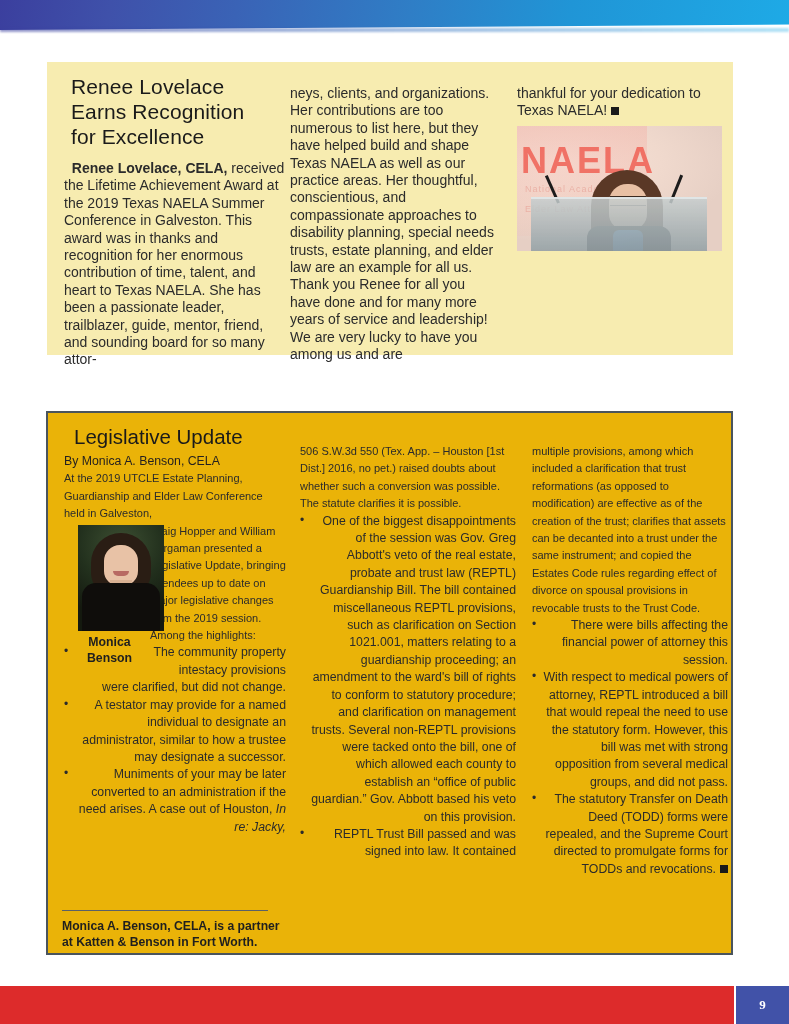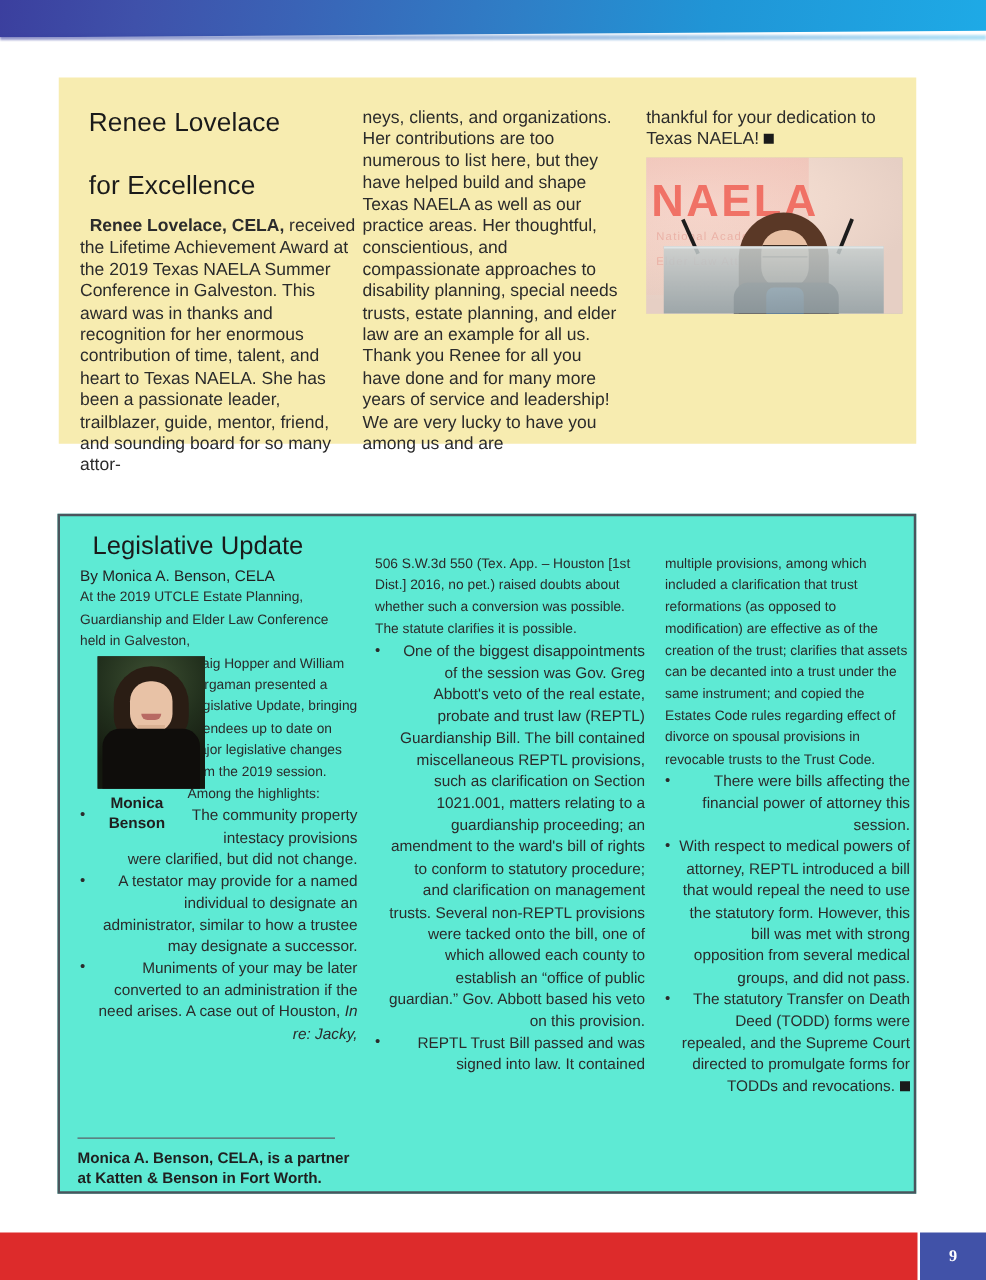--- a/index.html
+++ b/index.html
@@ -56,21 +56,21 @@
     font-family: "Liberation Serif", serif;
   }
 
   
   .panel-yellow {
     position: absolute;
     left: 47px; top: 62px;
     width: 686px; height: 293px;
     background: #f7ecb0;
   }
-  .col-y1 { position: absolute; left: 17px;  top: 24px; width: 222px; }
+  .col-y1 { position: absolute; left: 17px;  top: 12px; width: 222px; }
   .col-y2 { position: absolute; left: 243px; top: 23px; width: 205px; }
   .col-y3 { position: absolute; left: 470px; top: 23px; width: 205px; }
 
   .headline-yellow {
     font-size: 21px;
     line-height: 25px;
     font-weight: normal;
     color: #1a1a1a;
     margin: 0 0 11px 7px;
     letter-spacing: .1px;
@@ -91,21 +91,21 @@
     background:
       linear-gradient(180deg, rgba(0,0,0,.12), rgba(0,0,0,.12));
     overflow: hidden;
   }
 
   
   .panel-blue {
     position: absolute;
     left: 46px; top: 411px;
     width: 687px; height: 544px;
-    background: #5eead4;
+    background: #eab308;
     border: 2px solid #4a545c;
     box-sizing: border-box;
   }
   .col-b1 { position: absolute; left: 16px;  top: 12px; width: 222px; }
   .col-b2 { position: absolute; left: 252px; top: 30px; width: 216px; }
   .col-b3 { position: absolute; left: 484px; top: 30px; width: 196px; }
 
   .headline-blue {
     font-size: 20.5px;
     line-height: 24px;
@@ -305,21 +305,21 @@
 </style>
 </head>
 <body>
 
 <div class="top-banner"></div>
 <div class="top-banner-shadow"></div>
 
 <div class="panel-yellow">
 
   <div class="col-y1">
-    <h1 class="headline-yellow"><span>Renee Lovelace</span><br><br><span>for Excellence</span></h1>
+    <h1 class="headline-yellow"><span>Renee Lovelace</span><br><span>Earns Recognition</span><br><span>for Excellence</span></h1>
     <p class="body-y">&nbsp;&nbsp;<span class="lead">Renee Lovelace, CELA,</span><span> received the Lifetime Achievement Award at the 2019 Texas NAELA Summer Conference in Galveston. This award was in thanks and recognition for her enormous contribution of time, talent, and heart to Texas NAELA. She has been a passionate leader, trailblazer, guide, mentor, friend, and sounding board for so many attor-</span></p>
   </div>
 
   <div class="col-y2">
     <p class="body-y">neys, clients, and organizations. Her contributions are too numerous to list here, but they have helped build and shape Texas NAELA as well as our practice areas. Her thoughtful, conscientious, and compassionate approaches to disability planning, special needs trusts, estate planning, and elder law are an example for all us. Thank you Renee for all you have done and for many more years of service and leadership! We are very lucky to have you among us and are</p>
   </div>
 
   <div class="col-y3">
     <p class="body-y"><span>thankful for your dedication to Texas NAELA!</span><span class="endmark"></span></p>
   </div>

